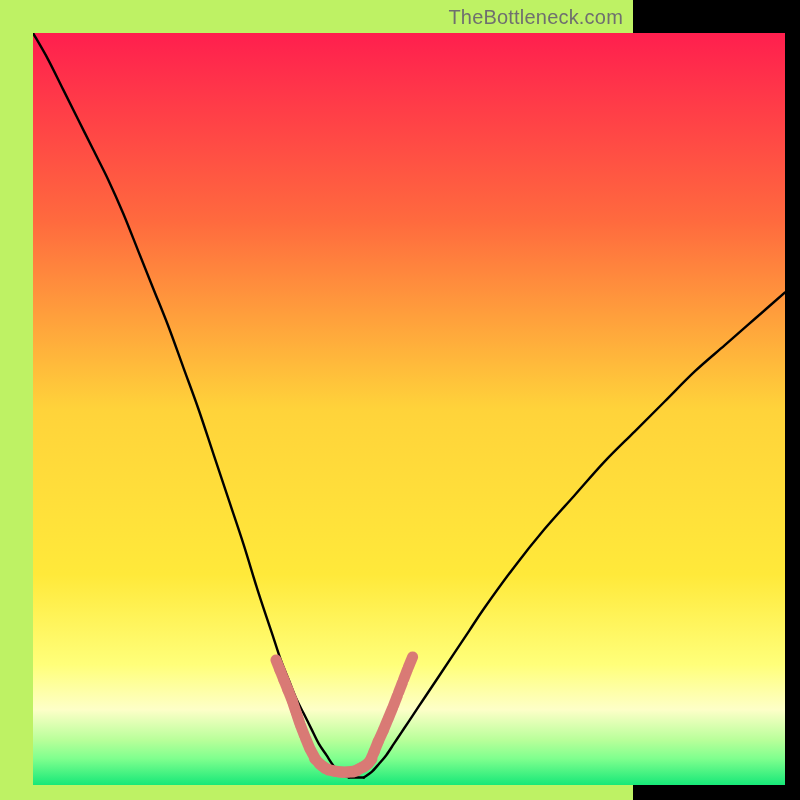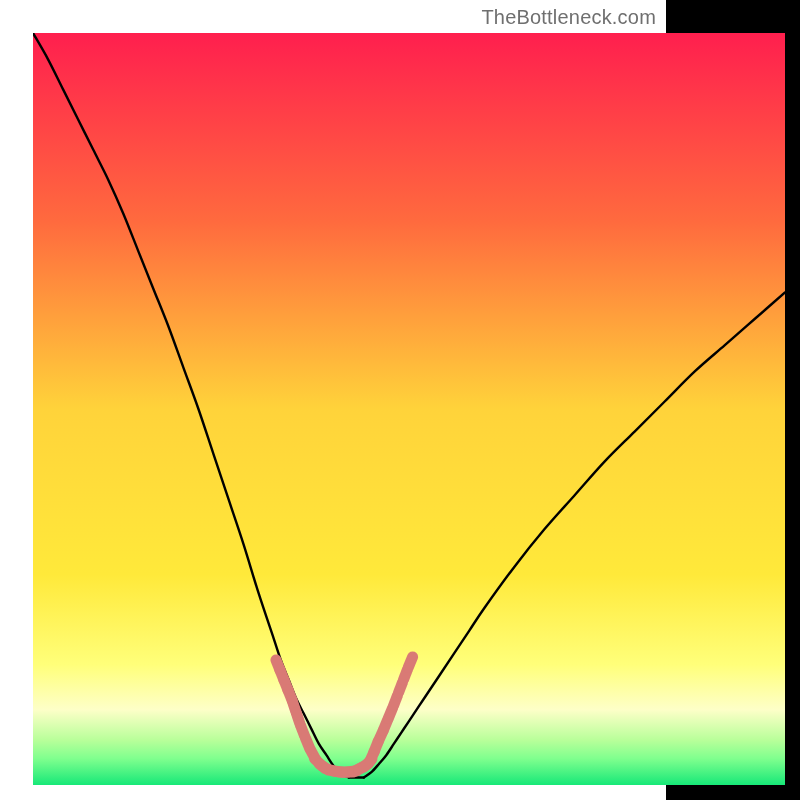--- a/index.html
+++ b/index.html
@@ -8,22 +8,21 @@
     width: 800px;
     height: 800px;
     background: #000;
     overflow: hidden;
     font-family: Arial, Helvetica, sans-serif;
   }
   .stage {
     position: relative;
     width: 633px;
     height: 800px;
-    background: #ffffff;
-    padding-left: 33px;
+    background: #bef264;
   }
   .watermark {
     position: absolute;
     top: 6px;
     right: 10px;
     color: #6f6f6f;
     font-size: 20px;
     font-weight: 400;
     letter-spacing: 0.2px;
     z-index: 20;

